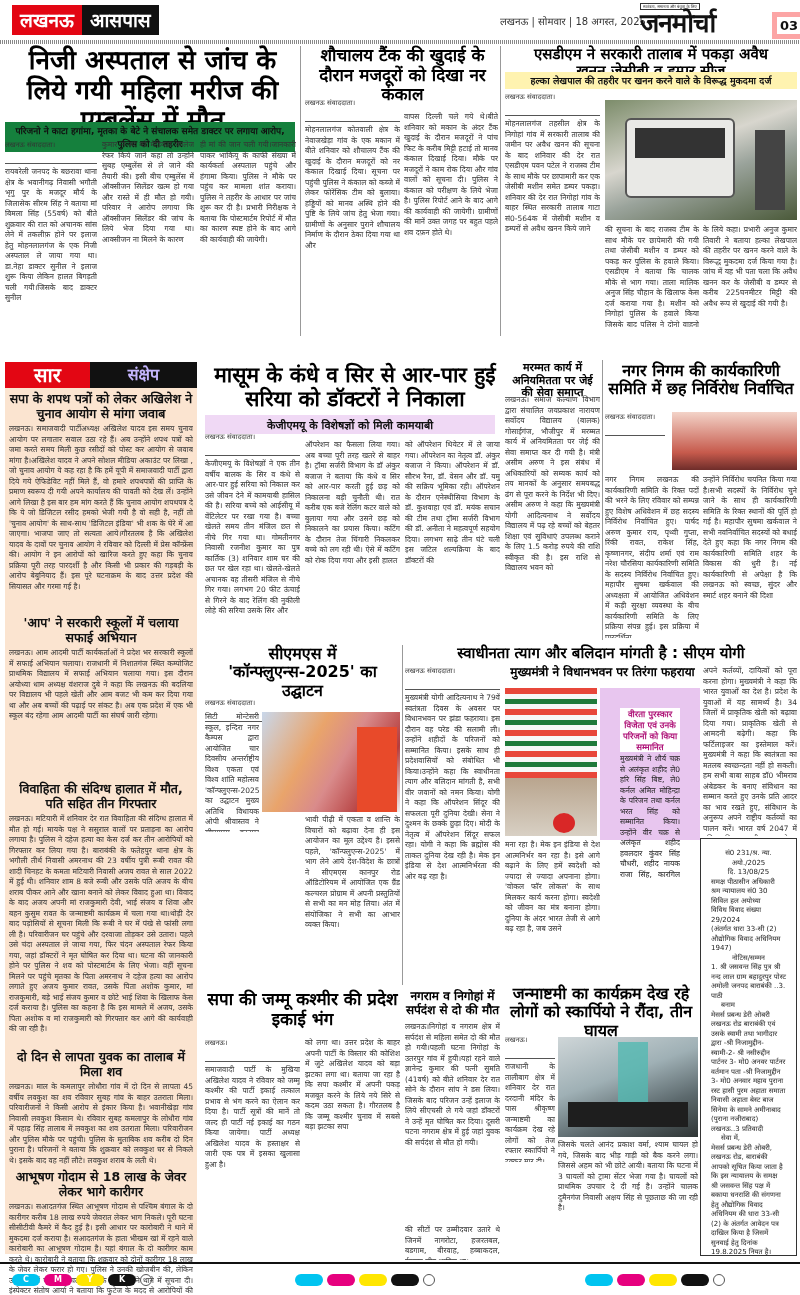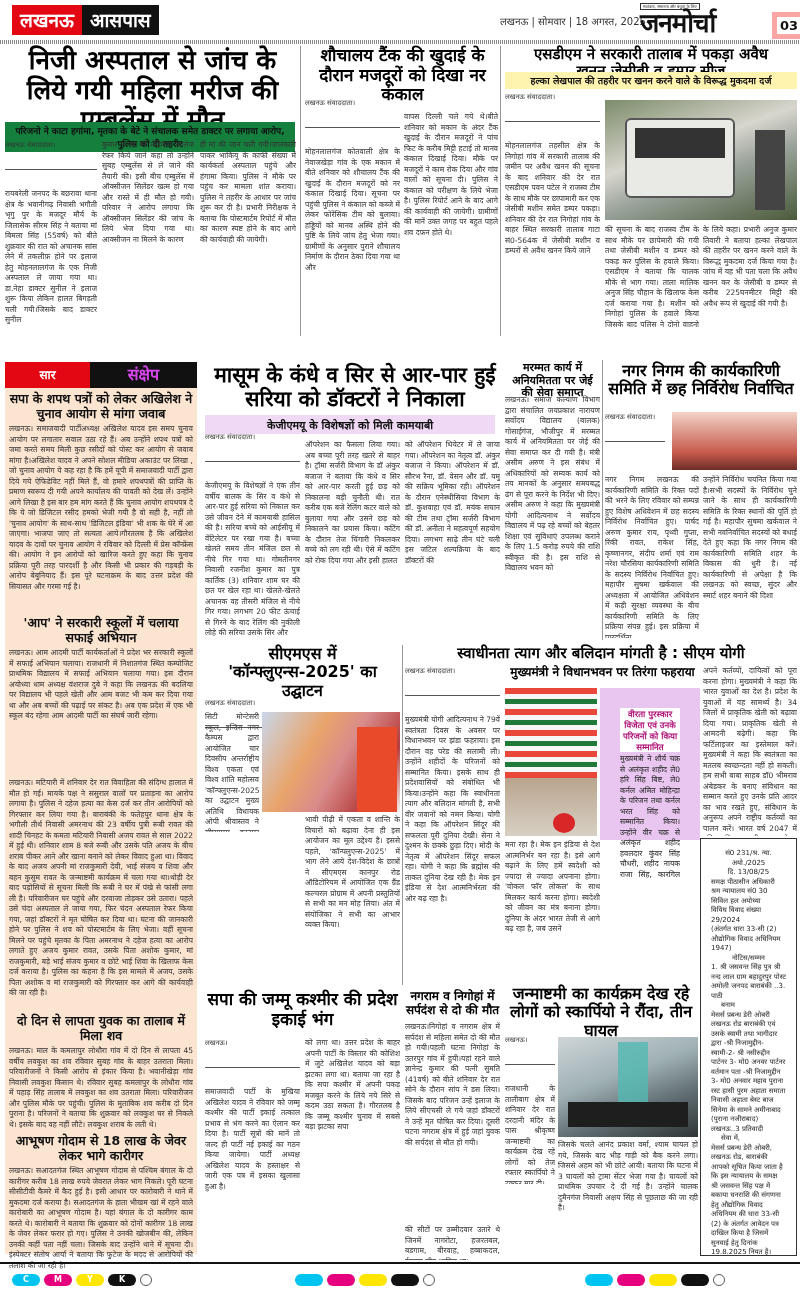--- a/index.html
+++ b/index.html
@@ -9,28 +9,28 @@
 .sec-red{background:#e30613;color:#fff;font-weight:bold;font-size:19px;padding:2px 8px;line-height:26px}
 .sec-blk{background:#111;color:#fff;font-weight:bold;font-size:19px;padding:2px 8px;line-height:26px}
 .dateline{font-size:10px;color:#333}
 .masthead{font-family:Liberation Serif, serif;font-weight:bold;font-size:26px;color:#111;letter-spacing:-1px}
 .tagline{font-size:4px;border:1px solid #333;padding:0 2px}
 .pageno{border:5px solid #fca5a5;font-size:13px;font-weight:bold;padding:1px 3px}
 .rule{height:4px;background:repeating-linear-gradient(90deg,#888 0 1px,#fff 1px 2px)}
 .hl{font-weight:bold;text-align:center;line-height:1.15;color:#000000}
 .sub{font-weight:bold;text-align:center;font-size:11px}
 .txt{font-size:7.5px;line-height:10.5px;color:#333;overflow:hidden;text-align:justify}
-.by{font-size:7px;color:#333;border-bottom:1px solid #555;padding-bottom:20px;margin-bottom:19px}
+.by{font-size:7px;color:#333;border-bottom:1px solid #555;padding-bottom:14px;margin-bottom:3px}
 .col{position:absolute}
 .photo{position:absolute;overflow:hidden}
 .vr{position:absolute;width:1px;background:#999}
 .box-beige{background:#fbe4d0}
 .sar-head{display:flex;height:26px}
-.sar-red{background:#e30613;color:#fff;width:85px;text-align:center;font-weight:bold;font-size:12px;line-height:26px}
-.sar-blk{background:#111;color:#d946ef;flex:1;text-align:center;font-weight:bold;font-size:16px;line-height:26px}
+.sar-red{background:#e30613;color:#fff;width:85px;text-align:center;font-weight:bold;font-size:20px;line-height:26px}
+.sar-blk{background:#111;color:#c4b5fd;flex:1;text-align:center;font-weight:bold;font-size:16px;line-height:26px}
 .s-hl{font-weight:bold;font-size:12.5px;text-align:center;line-height:15px;margin:3px 0}
 .reg{width:12px;height:12px;border-radius:50%;display:inline-block}
 .cmyk{display:flex;gap:4px;align-items:center}
 .pill{width:28px;height:12px;border-radius:6px;display:inline-block;font-size:8px;color:#fff;text-align:center;line-height:12px;font-weight:bold}
 .notice{border:1px solid #333;font-size:7px;line-height:9.5px;padding:10px;color:#222}
 </style>
 </head>
 <body>
 
 <div class="abs head-sec">
@@ -83,20 +83,21 @@
   <div style="padding:0 4px">
     <div>
       <div class="s-hl">सपा के शपथ पत्रों को लेकर अखिलेश ने चुनाव आयोग से मांगा जवाब</div>
       <div class="txt" style="height:188px">लखनऊ। समाजवादी पार्टीअध्यक्ष अखिलेश यादव इस समय चुनाव आयोग पर लगातार सवाल उठा रहे हैं। अब उन्होंने शपथ पत्रों को जमा करते समय मिली कुछ रसीदों को पोस्ट कर आयोग से जवाब मांगा है।अखिलेश यादव ने अपने सोशल मीडिया अकाउंट पर लिखा , जो चुनाव आयोग ये कह रहा है कि हमें यूपी में समाजवादी पार्टी द्वारा दिये गये ऐफिडेविट नहीं मिले हैं, वो हमारे शपथपत्रों की प्राप्ति के प्रमाण स्वरूप दी गयी अपने कार्यालय की पावती को देख लें। उन्होंने आगे लिखा है इस बार हम मांग करते हैं कि चुनाव आयोग शपथपत्र दे कि ये जो डिजिटल रसीद हमको भेजी गयी है वो सही है, नहीं तो 'चुनाव आयोग' के साथ-साथ 'डिजिटल इंडिया' भी शक के घेरे में आ जाएगा। भाजपा जाए तो सत्यता आये।गौरतलब है कि अखिलेश यादव के दावों पर चुनाव आयोग ने रविवार को दिल्ली में प्रेस कॉन्फ्रेंस की। आयोग ने इन आरोपों को खारिज करते हुए कहा कि चुनाव प्रक्रिया पूरी तरह पारदर्शी है और किसी भी प्रकार की गड़बड़ी के आरोप बेबुनियाद हैं। इस पूरे घटनाक्रम के बाद उत्तर प्रदेश की सियासत और गरमा गई है।</div>
     </div>
     <div>
       <div class="s-hl">'आप' ने सरकारी स्कूलों में चलाया सफाई अभियान</div>
       <div class="txt" style="height:130px">लखनऊ। आम आदमी पार्टी कार्यकर्ताओं ने प्रदेश भर सरकारी स्कूलों में सफाई अभियान चलाया। राजधानी में निशातगंज स्थित कम्पोजिट प्राथमिक विद्यालय में सफाई अभियान चलाया गया। इस दौरान अयोध्या धाम अध्यक्ष वंशराज दुबे ने कहा कि लखनऊ की बदलिया पर विद्यालय भी पहले खेती और आम बजट भी कम कर दिया गया था और अब बच्चों की पढ़ाई पर संकट है। अब एक प्रदेश में एक भी स्कूल बंद रहेगा आम आदमी पार्टी का संघर्ष जारी रहेगा।</div>
     </div>
     <div>
+      <div class="s-hl">विवाहिता की संदिग्ध हालात में मौत, पति सहित तीन गिरफ्तार</div>
       <div class="txt" style="height:232px">लखनऊ। मटियारी में शनिवार देर रात विवाहिता की संदिग्ध हालात में मौत हो गई। मायके पक्ष ने ससुराल वालों पर प्रताड़ना का आरोप लगाया है। पुलिस ने दहेज हत्या का केस दर्ज कर तीन आरोपियों को गिरफ्तार कर लिया गया है। बाराबंकी के फतेहपुर थाना क्षेत्र के भगौली तीर्थ निवासी अमरनाथ की 23 वर्षीय पुत्री रूबी रावत की शादी चिनहट के कमता मटियारी निवासी अजय रावत से साल 2022 में हुई थी। शनिवार शाम 8 बजे रूबी और उसके पति अजय के बीच शराब पीकर आने और खाना बनाने को लेकर विवाद हुआ था। विवाद के बाद अजय अपनी मां राजकुमारी देवी, भाई संजय व शिवा और बहन कुसुम रावत के जन्माष्टमी कार्यक्रम में चला गया था।थोड़ी देर बाद पड़ोसियों से सूचना मिली कि रूबी ने घर में पंखे से फांसी लगा ली है। परिवारीजन घर पहुंचे और दरवाजा तोड़कर उसे उतारा। पहले उसे चंदा अस्पताल ले जाया गया, फिर चंदन अस्पताल रेफर किया गया, जहां डॉक्टरों ने मृत घोषित कर दिया था। घटना की जानकारी होने पर पुलिस ने शव को पोस्टमार्टम के लिए भेजा। वहीं सूचना मिलने पर पहुंचे मृतका के पिता अमरनाथ ने दहेज हत्या का आरोप लगाते हुए अजय कुमार रावत, उसके पिता अशोक कुमार, मां राजकुमारी, बड़े भाई संजय कुमार व छोटे भाई शिवा के खिलाफ केस दर्ज कराया है। पुलिस का कहना है कि इस मामले में अजय, उसके पिता अशोक व मां राजकुमारी को गिरफ्तार कर आगे की कार्यवाही की जा रही है।</div>
     </div>
     <div>
       <div class="s-hl">दो दिन से लापता युवक का तालाब में मिला शव</div>
       <div class="txt" style="height:84px">लखनऊ। माल के कमलापुर लोधौरा गांव में दो दिन से लापता 45 वर्षीय लवकुश का शव रविवार सुबह गांव के बाहर उतराता मिला। परिवारीजनों ने किसी आरोप से इंकार किया है। भवानीखेड़ा गांव निवासी लवकुश किसान थे। रविवार सुबह कमलापुर के लोधौरा गांव में पहाड़ सिंह तालाब में लवकुश का शव उतराता मिला। परिवारीजन और पुलिस मौके पर पहुंची। पुलिस के मुताबिक शव करीब दो दिन पुराना है। परिजनों ने बताया कि शुक्रवार को लवकुश घर से निकले थे। इसके बाद वह नहीं लौटे। लवकुश शराब के लती थे।</div>
     </div>
     <div>
       <div class="s-hl">आभूषण गोदाम से 18 लाख के जेवर लेकर भागे कारीगर</div>
       <div class="txt" style="height:145px">लखनऊ। सआदतगंज स्थित आभूषण गोदाम से पश्चिम बंगाल के दो कारीगर करीब 18 लाख रुपये जेवरात लेकर भाग निकले। पूरी घटना सीसीटीवी कैमरे में कैद हुई है। इसी आधार पर कारोबारी ने थाने में मुकदमा दर्ज कराया है। सआदतगंज के हाता भीखम खां में रहने वाले कारोबारी का आभूषण गोदाम है। यहां बंगाल के दो कारीगर काम करते थे। कारोबारी ने बताया कि शुक्रवार को दोनों कारीगर 18 लाख के जेवर लेकर फरार हो गए। पुलिस ने उनकी खोजबीन की, लेकिन उनकी कहीं पता नहीं चला। जिसके बाद उन्होंने थाने में सूचना दी। इंस्पेक्टर संतोष आर्या ने बताया कि फुटेज के मदद से आरोपियों की तलाश की जा रही है।</div>
     </div>

